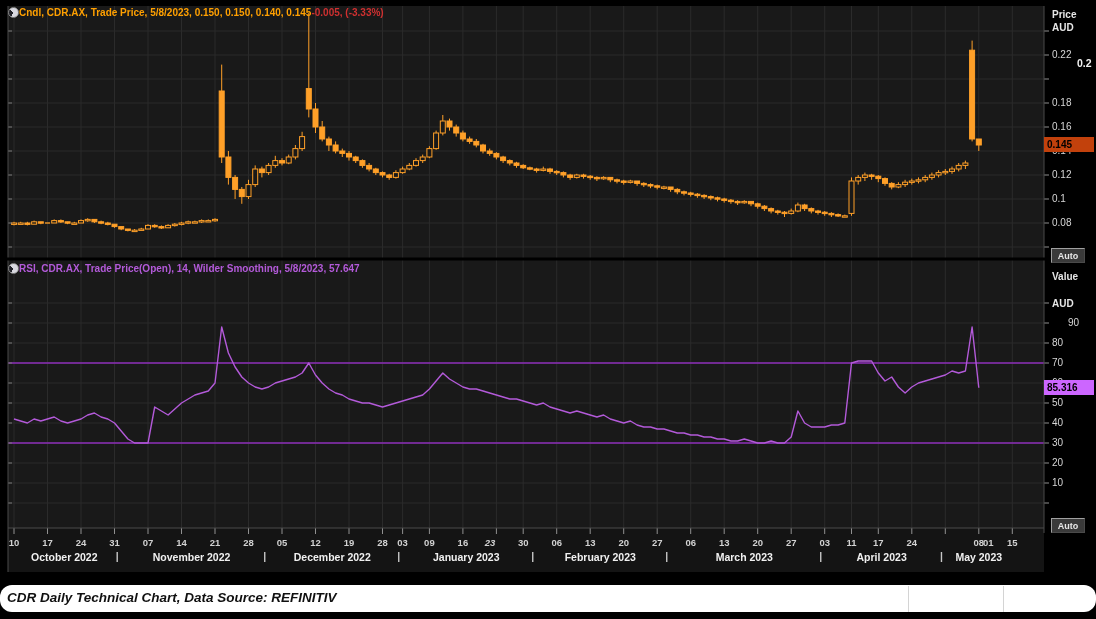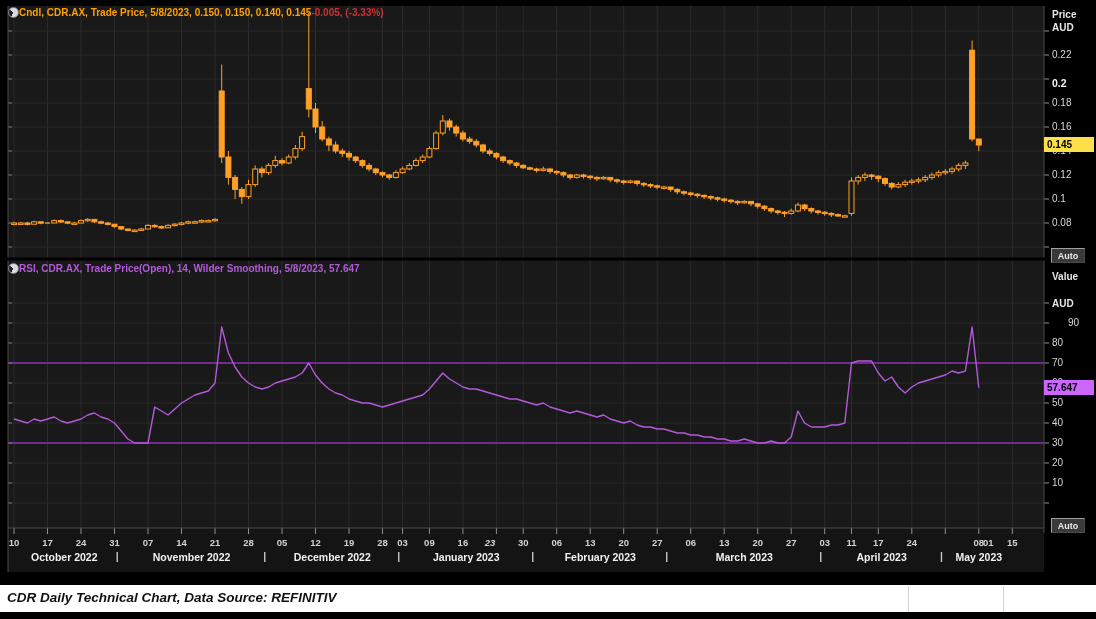--- a/index.html
+++ b/index.html
@@ -14,30 +14,30 @@
   .l-orange{color:#ffa000;}
   .l-red{color:#cf3030;}
   .l-purple{color:#b35ad9;}
   .ax-head{position:absolute;left:1052px;color:#e6e6e6;font-size:10px;font-weight:bold;z-index:2;}
   #price-ax-1{top:9px;} #price-ax-2{top:22px;}
   #rsi-ax-1{top:271px;} #rsi-ax-2{top:298px;}
   .tick-label{position:absolute;left:1052px;color:#d6d6d6;font-size:10px;z-index:2;}
   .tick-label.bold{font-weight:bold;font-size:10.5px;color:#f2f2f2;}
   .hl{position:absolute;left:1044px;width:50px;height:15px;line-height:15px;font-size:10px;font-weight:bold;
       color:#000;padding-left:3px;box-sizing:border-box;z-index:4;}
-  #price-hl{top:137px;background:#fde047;}
+  #price-hl{top:137px;background:#c2410c;}
   #rsi-hl{top:380px;background:#cc66ff;}
   .auto{position:absolute;left:1051px;width:34px;height:15px;background:#3a3a3a;color:#e8e8e8;
         font-size:9px;line-height:12px;text-align:center;border:1px solid;padding:0;z-index:2;
         border-color:#a0a0a0 #4a4a4a #4a4a4a #a0a0a0;font-family:inherit;font-weight:bold;}
   #auto-price{top:248px;} #auto-rsi{top:518px;}
   .day-label{position:absolute;width:26px;text-align:center;color:#d2d2d2;font-size:9.5px;font-weight:bold;top:537px;z-index:2;}
   .month-label{position:absolute;width:110px;text-align:center;color:#f0f0f0;font-size:10.5px;font-weight:bold;top:551px;z-index:2;}
   .month-sep{position:absolute;color:#c8c8c8;font-size:10.5px;font-weight:bold;top:550px;z-index:2;}
-  #footer{position:absolute;left:0;top:585px;width:1096px;height:27px;background:#fff;z-index:5;}
+  #footer{position:absolute;left:0;top:585px;width:1096px;height:27px;background:#fff;z-index:5;border-radius:12px;}
   #footer-text{position:absolute;left:7px;top:5px;font-size:13.5px;font-weight:bold;font-style:italic;color:#101010;}
   .footer-div{position:absolute;top:1px;width:1px;height:26px;background:#d4d4d4;}
 </style>
 </head>
 <body>
 
 <div id="chart">
   <svg id="plot" width="1096" height="578">
     <g id="g-bg">
         <rect x="8" y="6" width="1036" height="252" fill="#191919"></rect>
@@ -490,42 +490,42 @@
     <span class="l-purple">RSI, CDR.AX, Trade Price(Open),  14, Wilder Smoothing, 5/8/2023, 57.647</span>
   </div>
 
   <div class="ax-head" id="price-ax-1">Price</div>
   <div class="ax-head" id="price-ax-2">AUD</div>
   <div class="ax-head" id="rsi-ax-1">Value</div>
   <div class="ax-head" id="rsi-ax-2">AUD</div>
 
   <div id="price-ticks">
       <div class="tick-label" style="top: 49px;">0.22</div>
-      <div class="tick-label bold" style="top: 77px;">0.2</div>
+      <div class="tick-label bold" style="top: 57px; margin-left: 25px;">0.2</div>
       <div class="tick-label" style="top: 97px;">0.18</div>
       <div class="tick-label" style="top: 121px;">0.16</div>
       <div class="tick-label" style="top: 145px;">0.14</div>
       <div class="tick-label" style="top: 169px;">0.12</div>
       <div class="tick-label" style="top: 193px;">0.1</div>
       <div class="tick-label" style="top: 217px;">0.08</div>
     </div>
   <div id="rsi-ticks">
       <div class="tick-label" style="top: 317px; margin-left: 16px;">90</div>
       <div class="tick-label" style="top: 337px;">80</div>
       <div class="tick-label" style="top: 357px;">70</div>
       <div class="tick-label" style="top: 377px;">60</div>
       <div class="tick-label" style="top: 397px;">50</div>
       <div class="tick-label" style="top: 417px;">40</div>
       <div class="tick-label" style="top: 437px;">30</div>
       <div class="tick-label" style="top: 457px;">20</div>
       <div class="tick-label" style="top: 477px;">10</div>
     </div>
 
   <div class="hl" id="price-hl">0.145</div>
-  <div class="hl" id="rsi-hl">57.647</div>
+  <div class="hl" id="rsi-hl">85.316</div>
 
   <button class="auto" id="auto-price">Auto</button>
   <button class="auto" id="auto-rsi">Auto</button>
 
   <div id="date-axis">
       <div class="day-label" style="left: 1px;">10</div>
       <div class="day-label" style="left: 34.5px;">17</div>
       <div class="day-label" style="left: 68px;">24</div>
       <div class="day-label" style="left: 101.5px;">31</div>
       <div class="day-label" style="left: 135px;">07</div>

